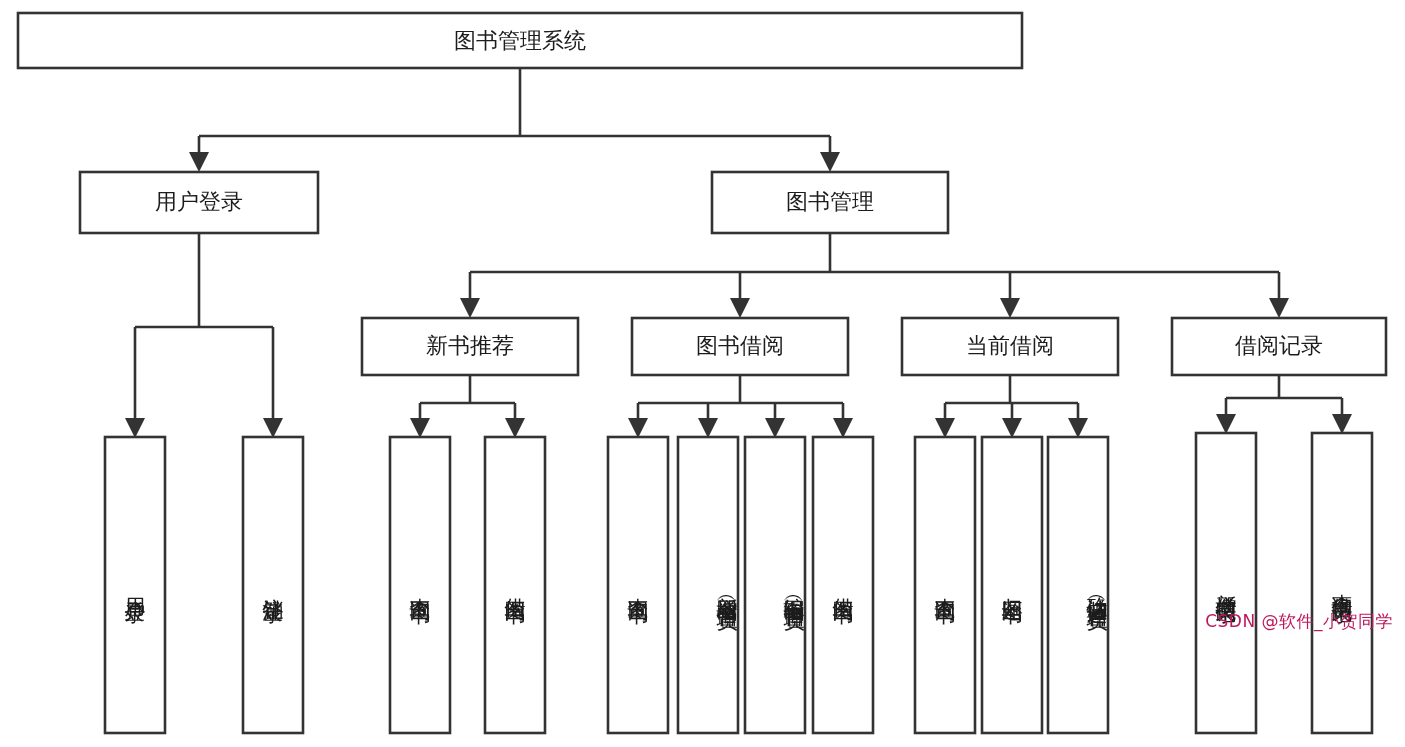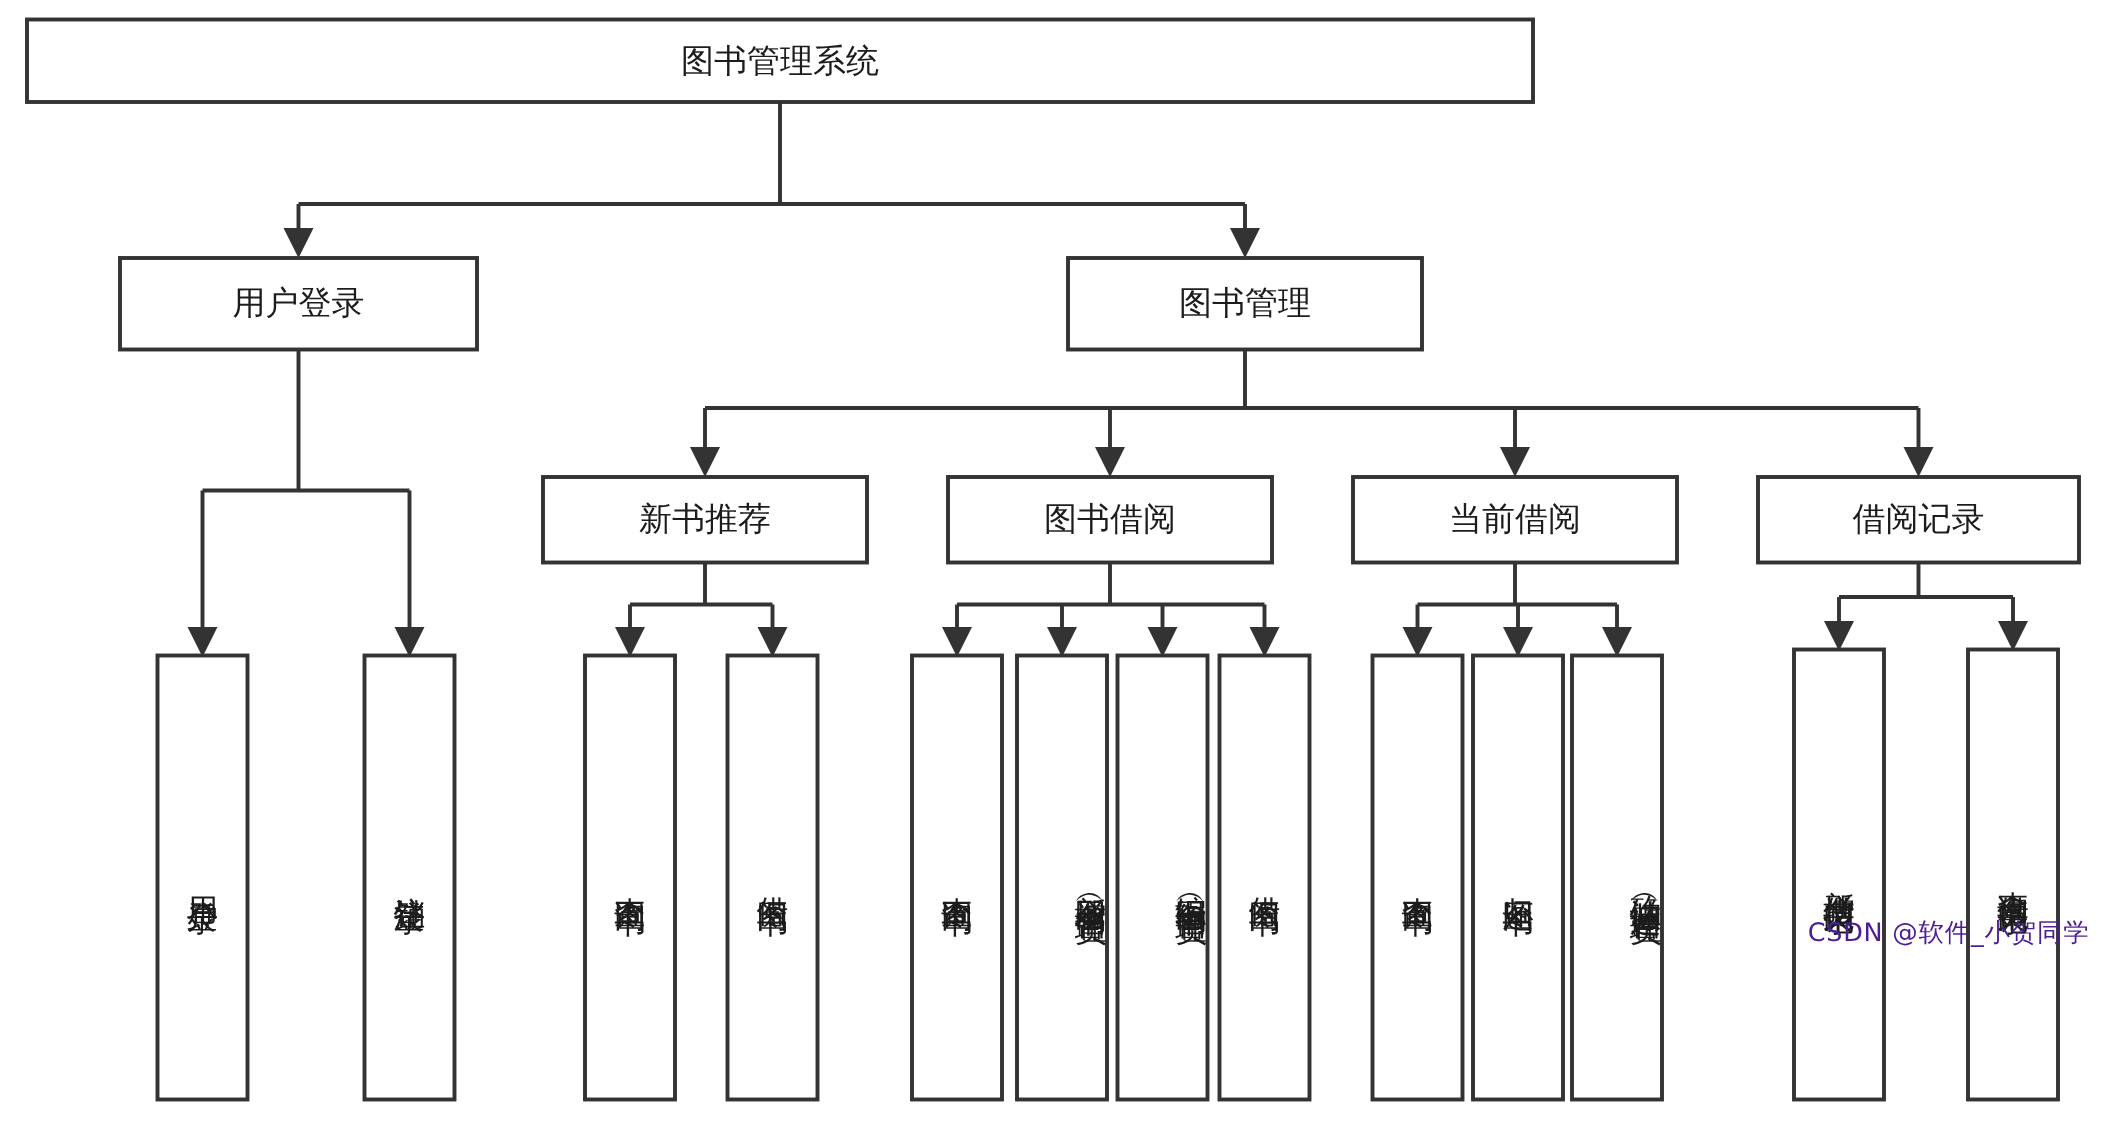--- a/index.html
+++ b/index.html
@@ -67,21 +67,21 @@
     color: #1c1c1c;
     white-space: nowrap;
     pointer-events: none;
   }
   .watermark {
     position: absolute;
     right: 12px;
     bottom: 6px;
     font-family: "DejaVu Sans", "Liberation Sans", sans-serif;
     font-size: 17px;
-    color: #4c1d95;
+    color: #be185d;
     letter-spacing: 0.5px;
     white-space: nowrap;
   }
 </style>
 </head>
 <body>
 
 <div id="diagram-root">
 
   <svg class="flow" viewBox="0 0 1405 747">

